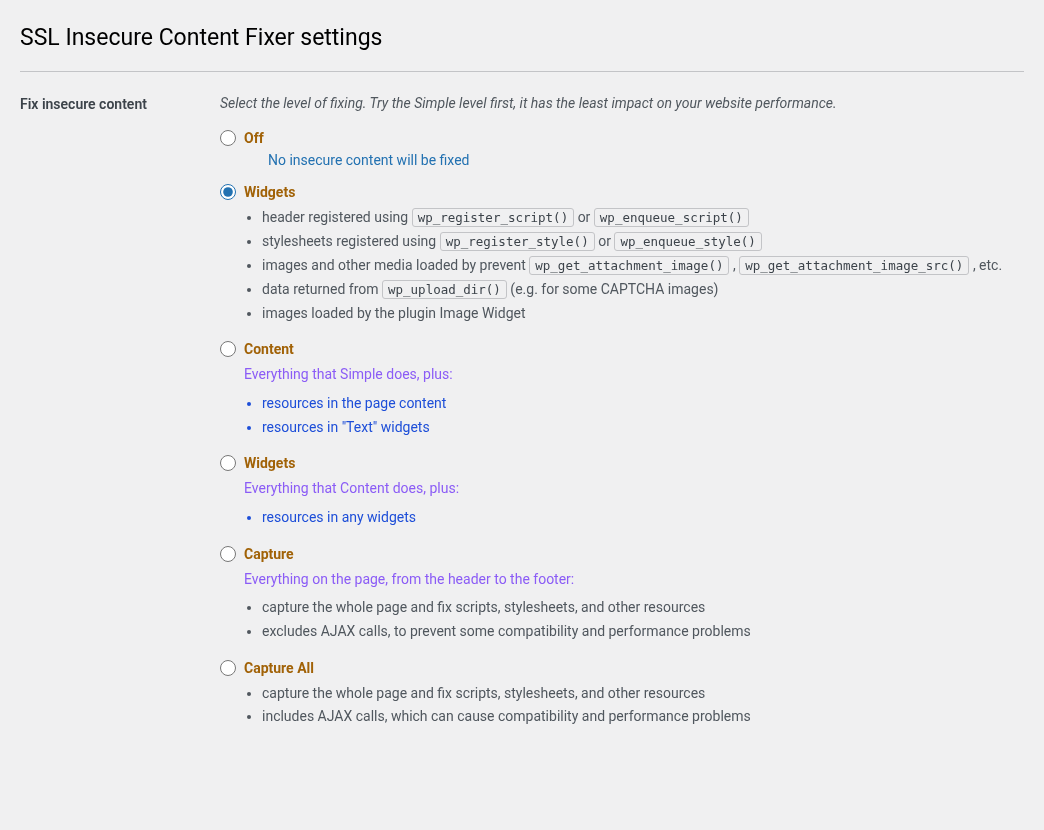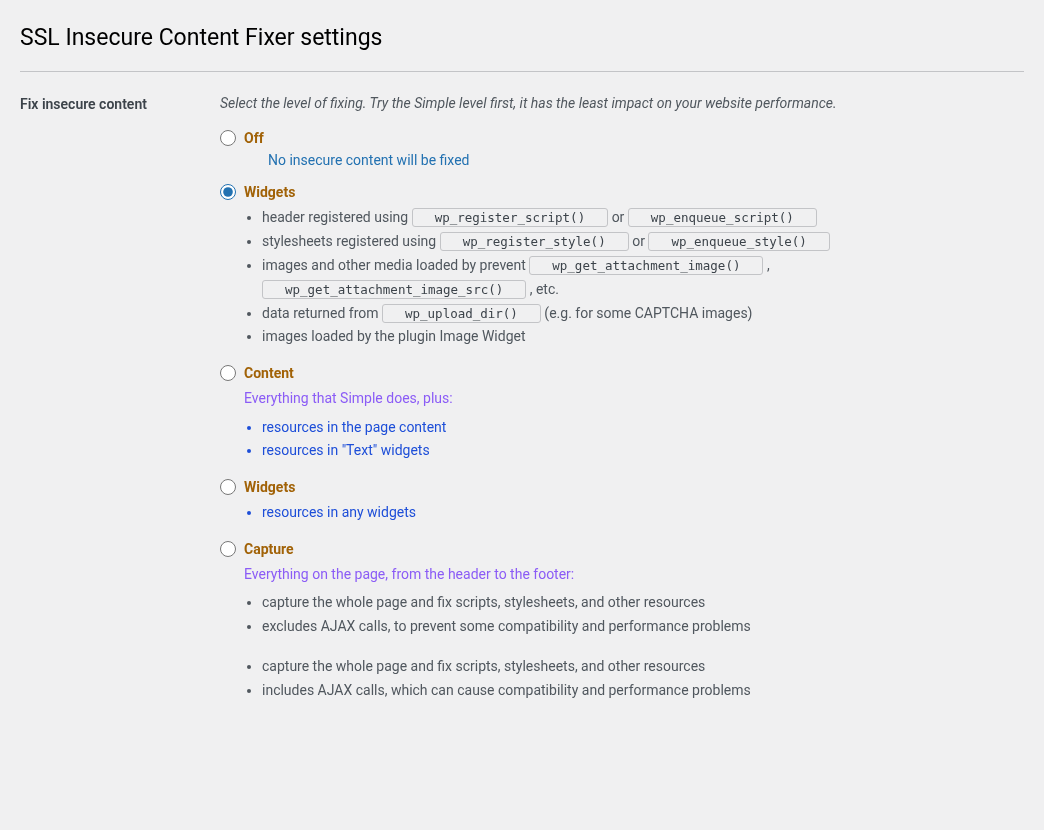--- a/index.html
+++ b/index.html
@@ -79,21 +79,21 @@
     .option-list li {
       line-height: 1.7;
     }
     .option-list .blue {
       color: #1d4ed8;
     }
     code {
       background: #f0f0f1;
       border: 1px solid #c3c4c7;
       border-radius: 3px;
-      padding: 1px 22px;
+      padding: 1px 5px;
       font-family: monospace;
       font-size: 12.5px;
       color: #3c434a;
     }
     .no-content {
       color: #2271b1;
       margin-left: 24px;
     }
   </style>
 </head>
@@ -155,20 +155,21 @@
         </ul>
       </div>
     </div>
 
     <div class="option">
       <div class="option-header">
         <input type="radio" name="fix_level" id="widgets" style="">
         <label for="widgets" class="option-title">Widgets</label>
       </div>
       <div class="option-body">
+        <p class="option-desc blue">Everything that Content does, plus:</p>
         <ul class="option-list">
           <li class="blue">resources in any widgets</li>
         </ul>
       </div>
     </div>
 
     <div class="option">
       <div class="option-header">
         <input type="radio" name="fix_level" id="capture" style="">
         <label for="capture" class="option-title">Capture</label>
@@ -176,20 +177,24 @@
       <div class="option-body">
         <p class="option-desc blue">Everything on the page, from the header to the footer:</p>
         <ul class="option-list">
           <li>capture the whole page and fix scripts, stylesheets, and other resources</li>
           <li>excludes AJAX calls, to prevent some compatibility and performance problems</li>
         </ul>
       </div>
     </div>
 
     <div class="option">
+      <div class="option-header">
+        <input type="radio" name="fix_level" id="capture_all" style="">
+        <label for="capture_all" class="option-title">Capture All</label>
+      </div>
       <div class="option-body">
         <ul class="option-list">
           <li>capture the whole page and fix scripts, stylesheets, and other resources</li>
           <li>includes AJAX calls, which can cause compatibility and performance problems</li>
         </ul>
       </div>
     </div>
 
   </div>
 </div>

